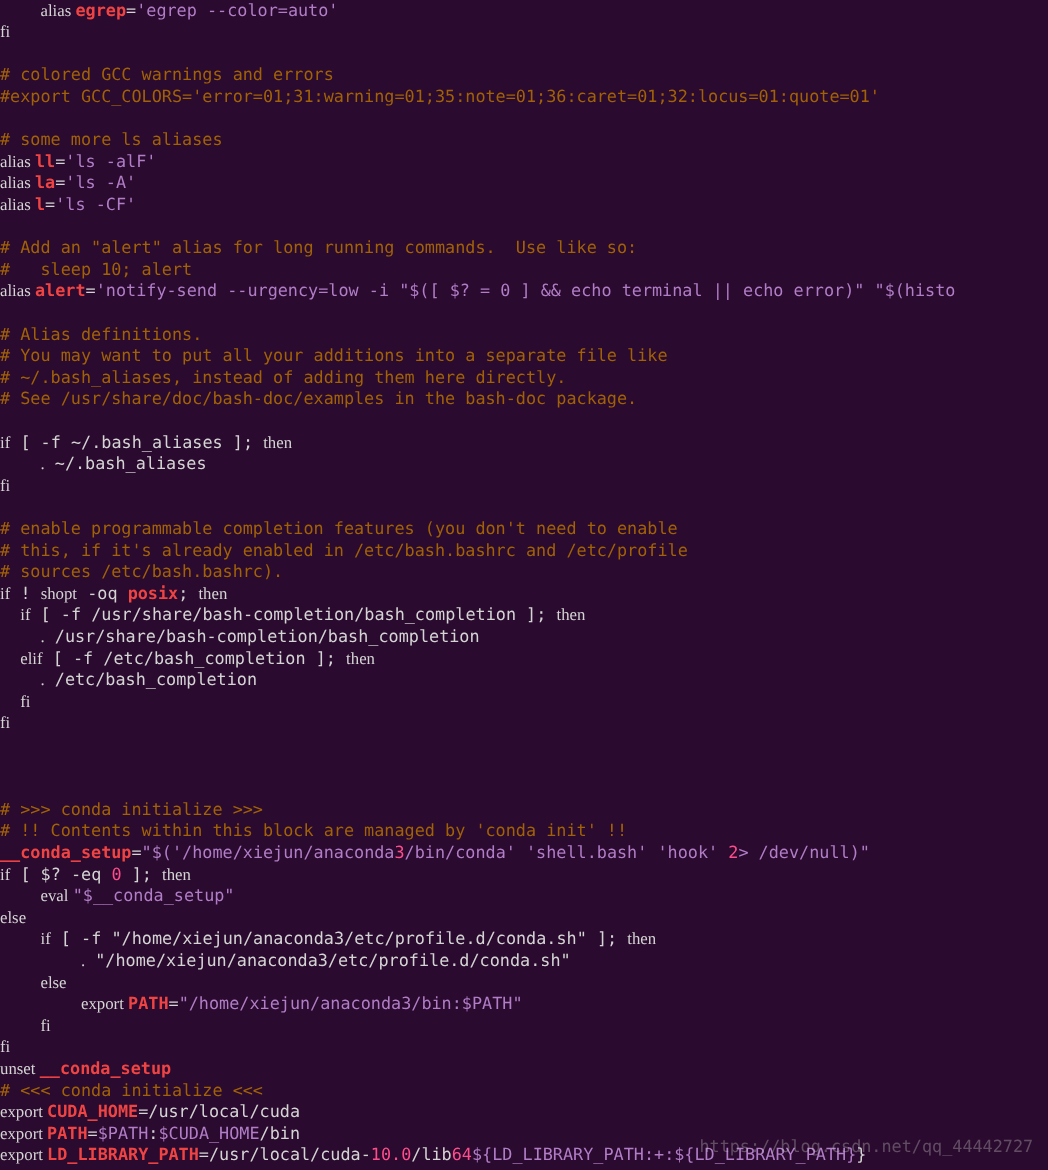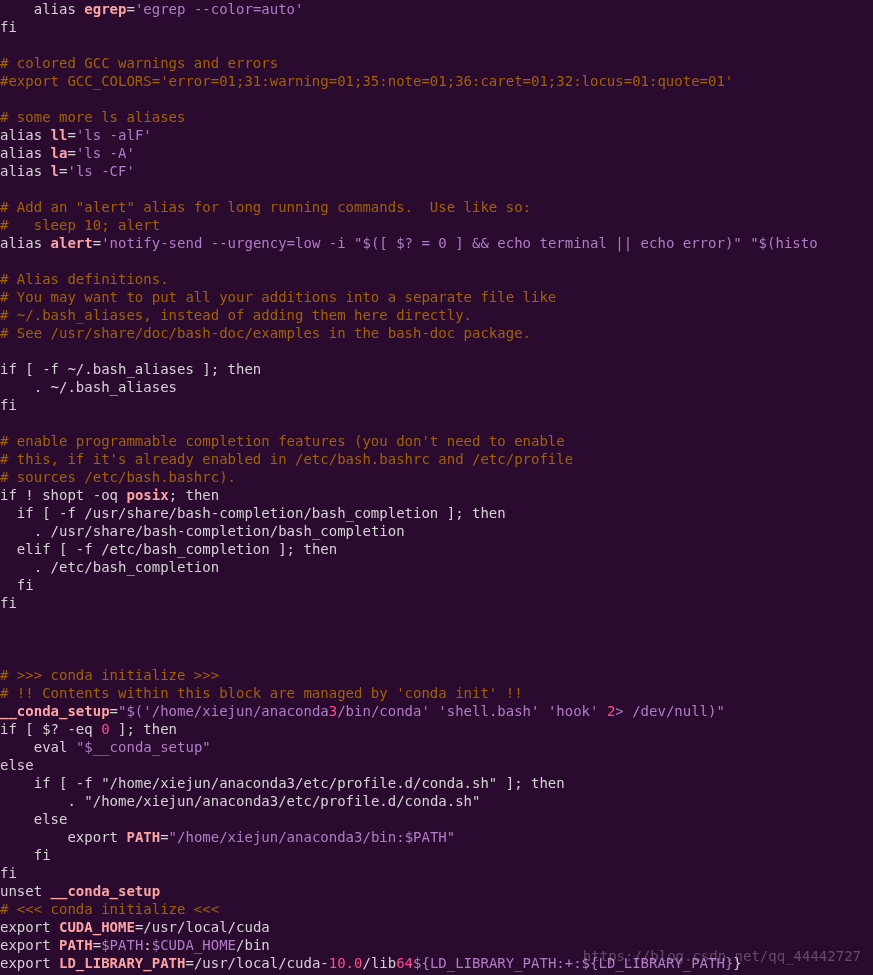--- a/index.html
+++ b/index.html
@@ -14,22 +14,22 @@
     overflow: hidden;
     color: #d4d4d4;
   }
   pre {
     margin: 0;
     padding: 0;
     white-space: pre;
     font-family: inherit;
   }
   .c-comment { color: #a16207; }          
-  .c-keyword { color: #d4d4d4; }
-  .c-name    { color: #fca5a5; font-weight: bold; }   
+  .c-keyword { color: #d4d4d4; font-family: Liberation Serif, serif; }
+  .c-name    { color: #ef4444; font-weight: bold; }   
   .c-eq      { color: #d4d4d4; }
   .c-str     { color: #b07dc6; }          
   .c-num     { color: #ff4d8b; }
   .c-path    { color: #d4d4d4; }
   .editor {
     position: relative;
     width: 873px;
     height: 975px;
   }
   .line { display: block; height: 18px; }

